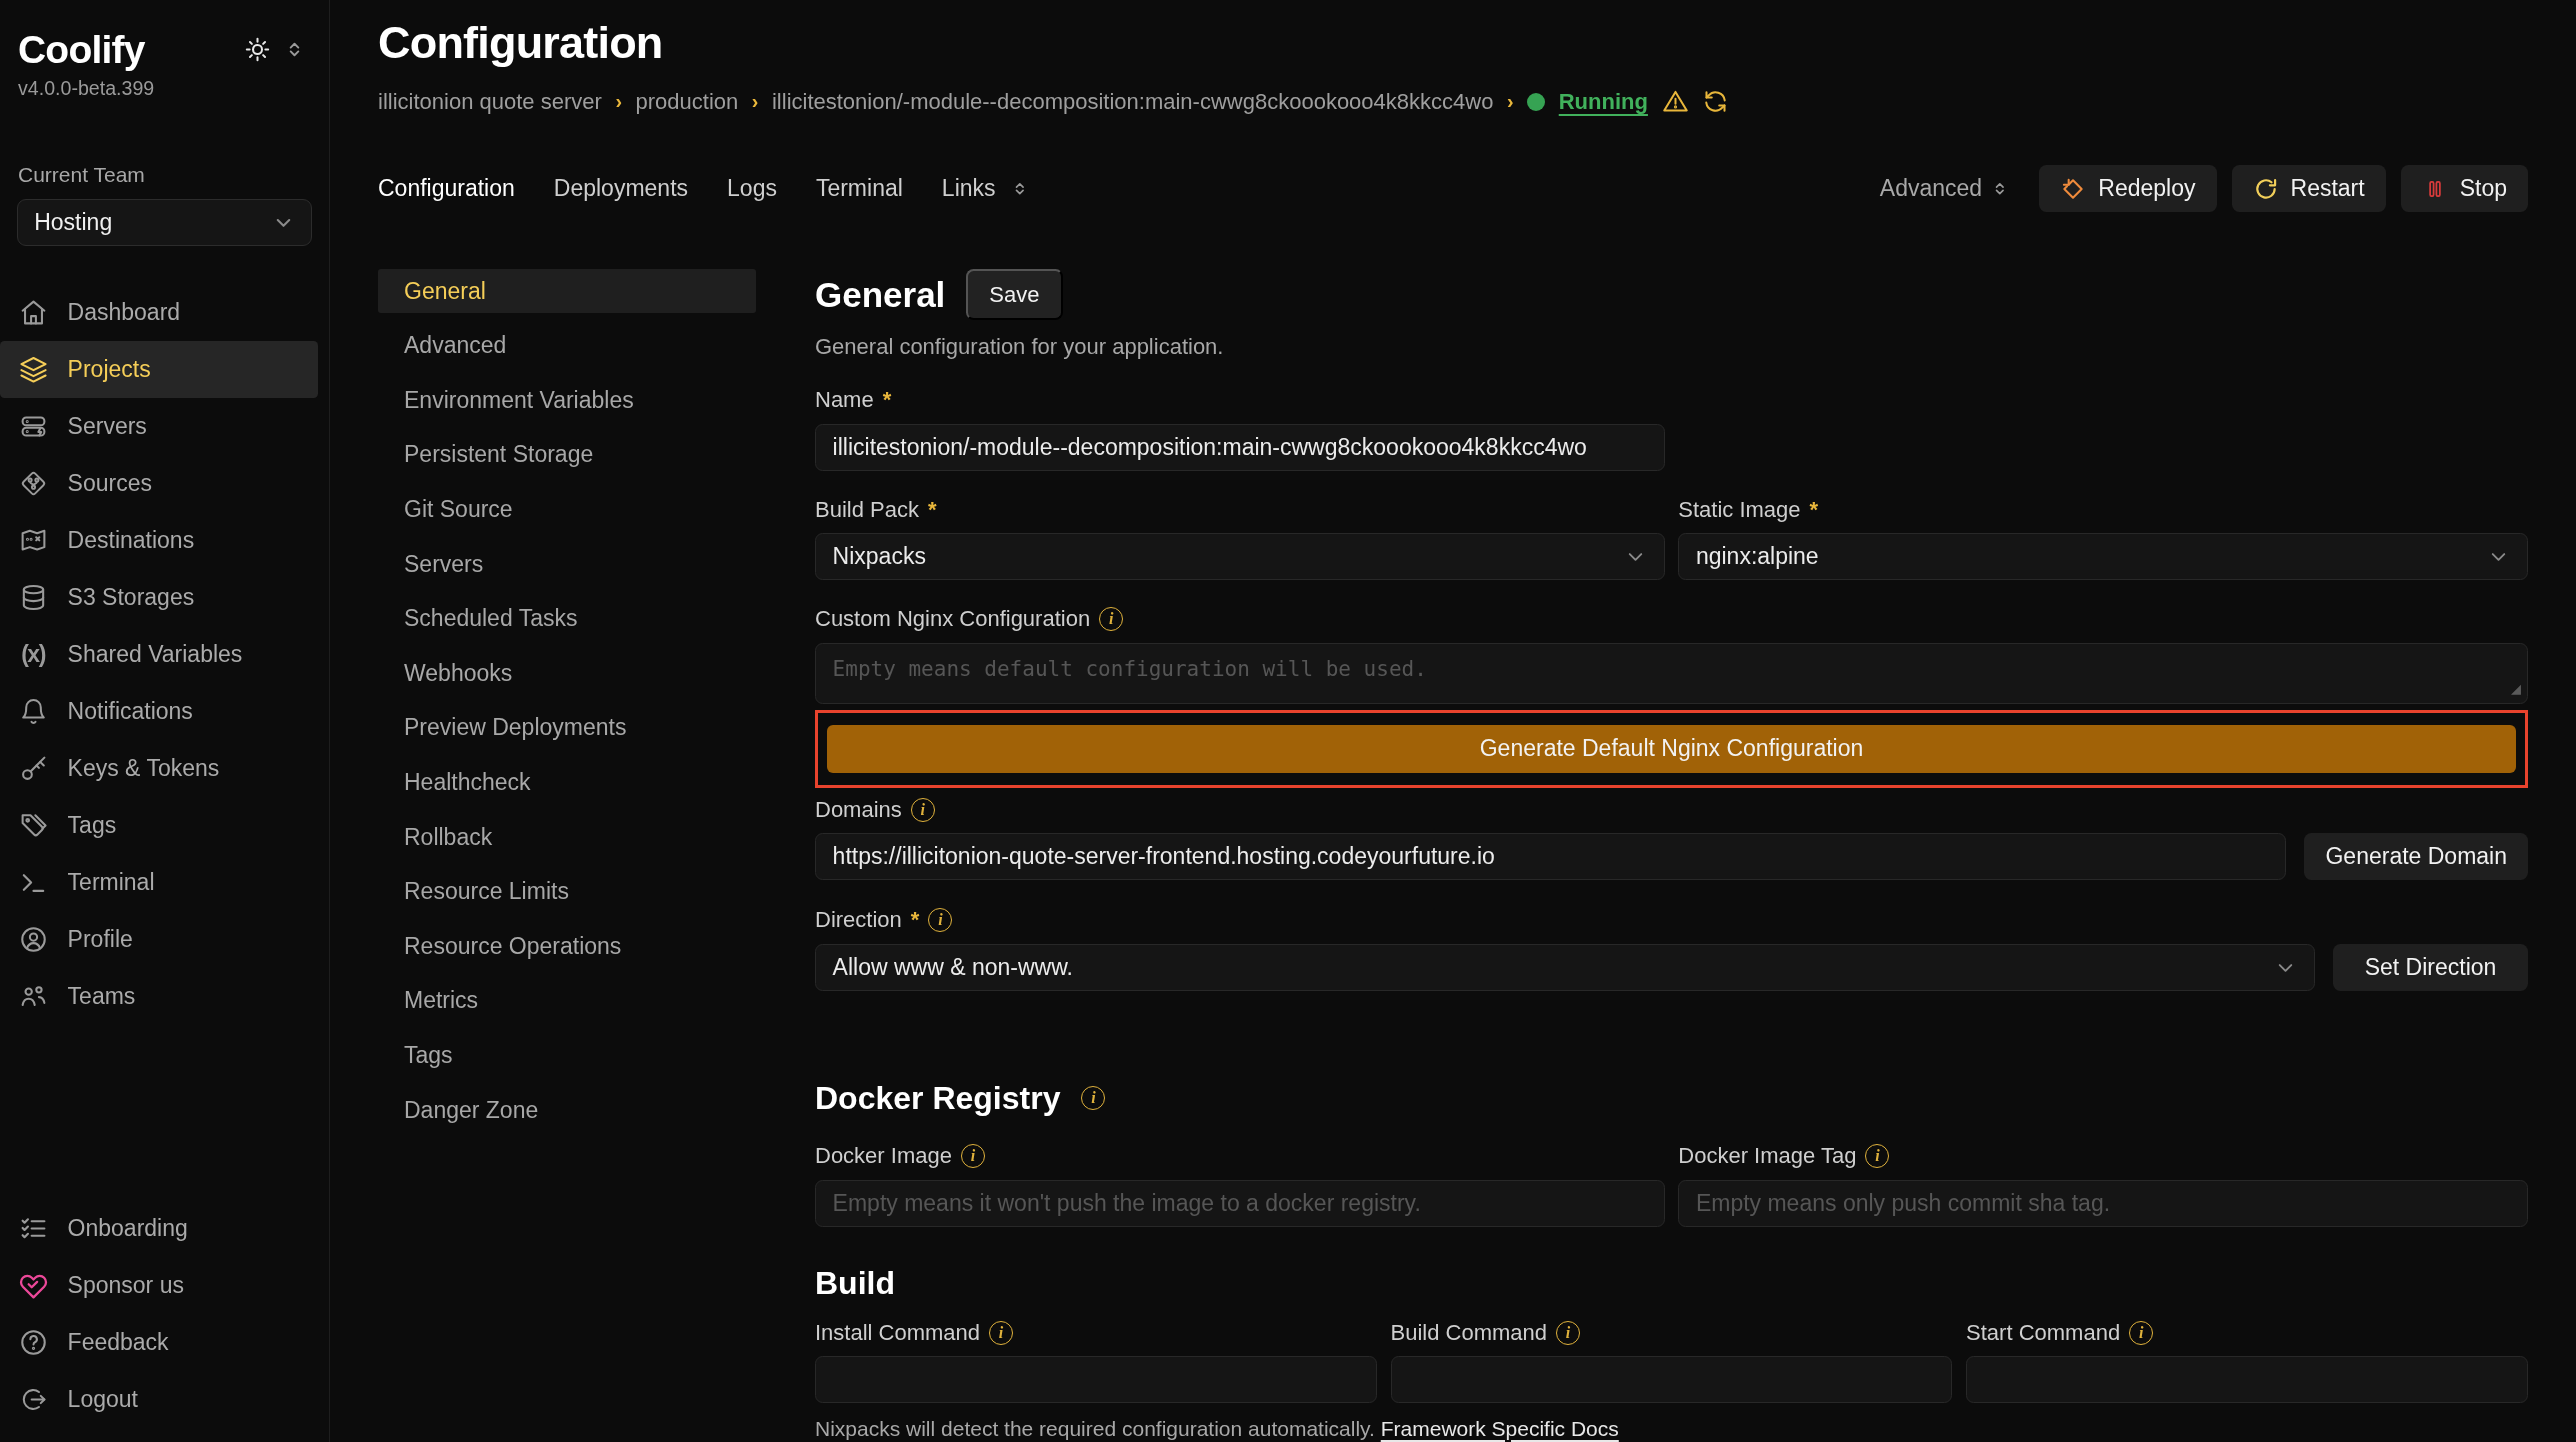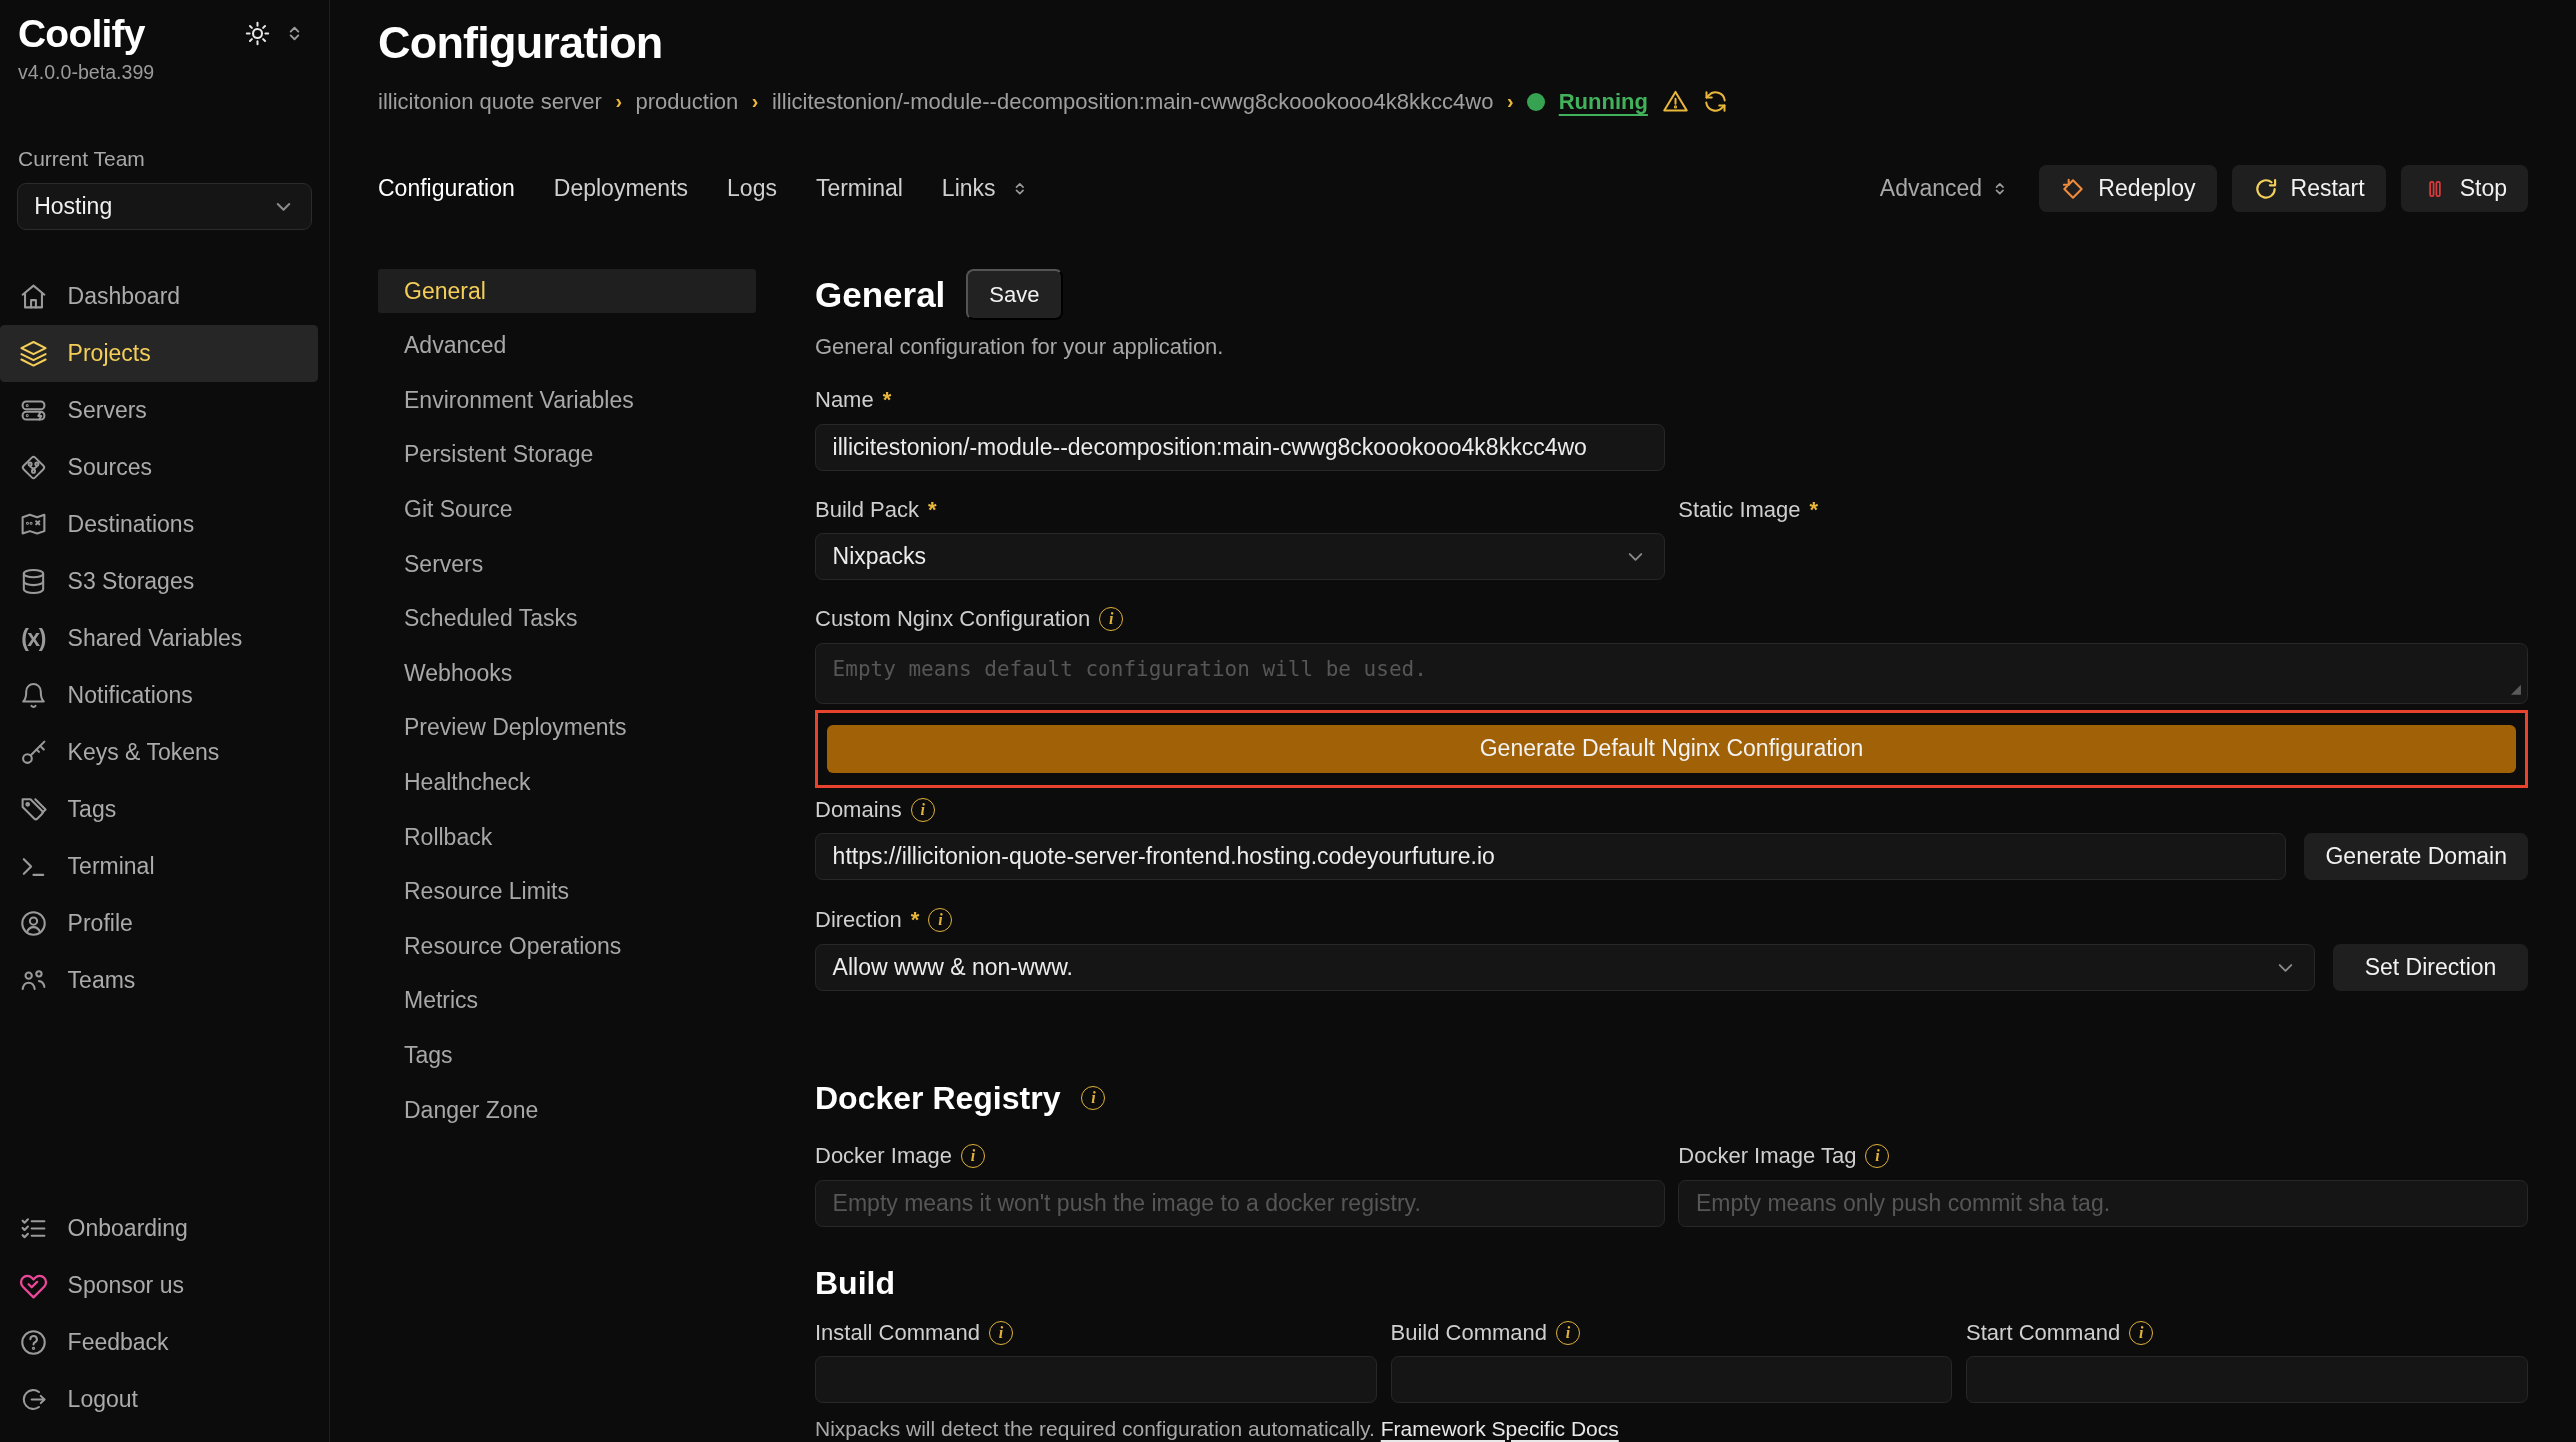--- a/index.html
+++ b/index.html
@@ -1,21 +1,21 @@
 <!DOCTYPE html>
 <html style="font-size:12px"><head>
 <meta charset="utf-8">
 <style>
   * { box-sizing: border-box; margin: 0; padding: 0; }
   html,body { background:#0c0c0c; }
   body { font-family:"Liberation Sans", sans-serif; color:#e5e5e5; }
   .page { width:2576px; height:1443px; overflow:hidden; display:flex; background:#0c0c0c; font-size:23px; }
 
   
-  .sidebar { width:330px; min-width:330px; height:100%; border-right:1.5px solid #1e1e1e; display:flex; flex-direction:column; padding:12px 0 15px 0; }
+  .sidebar { width:330px; min-width:330px; height:100%; border-right:1.5px solid #1e1e1e; display:flex; flex-direction:column; padding:28px 0 15px 0; }
   .logo-row { display:flex; align-items:flex-start; justify-content:space-between; padding:0 23px 0 18px; }
   .logo { font-size:39px; font-weight:bold; color:#fff; letter-spacing:-0.8px; }
   .logo-icons { display:flex; align-items:center; gap:12px; margin-top:7.6px; }
   .version { color:#9a9a9a; font-size:19.6px; padding:4.5px 18px 0; }
   .team-label { color:#a8a8a8; font-size:21px; padding:63px 18px 0; }
   .team-select { margin:12px 16.6px 0; height:47px; background:#151515; border:1.5px solid #2c2c2c; border-radius:9px; display:flex; align-items:center; justify-content:space-between; padding:0 16.6px; color:#f0f0f0; }
   .nav { margin-top:38px; display:flex; flex-direction:column; flex:1; }
   .nav-item { height:57px; display:flex; align-items:center; gap:19.6px; padding:0 18px; color:#ababab; cursor:default; }
   .nav-item .ic { width:30px; height:30px; display:flex; align-items:center; justify-content:center; color:#9a9a9a; }
   .nav-item.active { background:#262626; color:#f5ce58; border-radius:4.5px; margin-right:10.6px; }
@@ -421,20 +421,26 @@
               <svg class="chev" width="23" height="23" viewBox="0 0 24 24" fill="none" stroke="#8a8a8a" stroke-width="2" stroke-linecap="round" stroke-linejoin="round">
                   <polyline points="6,9.5 12,15.5 18,9.5"></polyline>
                 </svg>
             </div>
           </div>
           <div>
             <div class="field-label">
                 <span>Static Image</span>
                 <span class="req">*</span>
               </div>
+            <div class="select">
+              <span>nginx:alpine</span>
+              <svg class="chev" width="23" height="23" viewBox="0 0 24 24" fill="none" stroke="#8a8a8a" stroke-width="2" stroke-linecap="round" stroke-linejoin="round">
+                  <polyline points="6,9.5 12,15.5 18,9.5"></polyline>
+                </svg>
+            </div>
           </div>
         </div>
 
         <div class="mt34">
           <div class="field-label">
               <span>Custom Nginx Configuration</span>
               <span class="info-i">i</span>
             </div>
           <div class="textarea">
             <span>Empty means default configuration will be used.</span>

